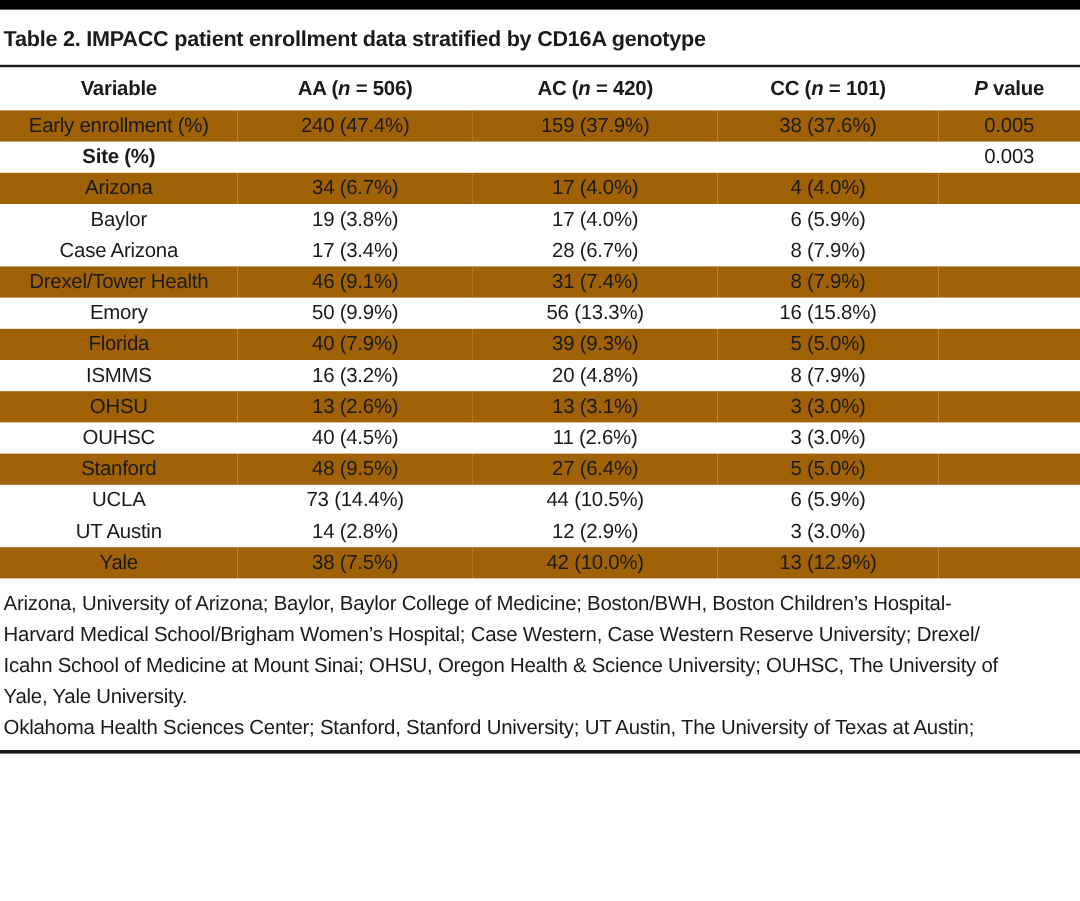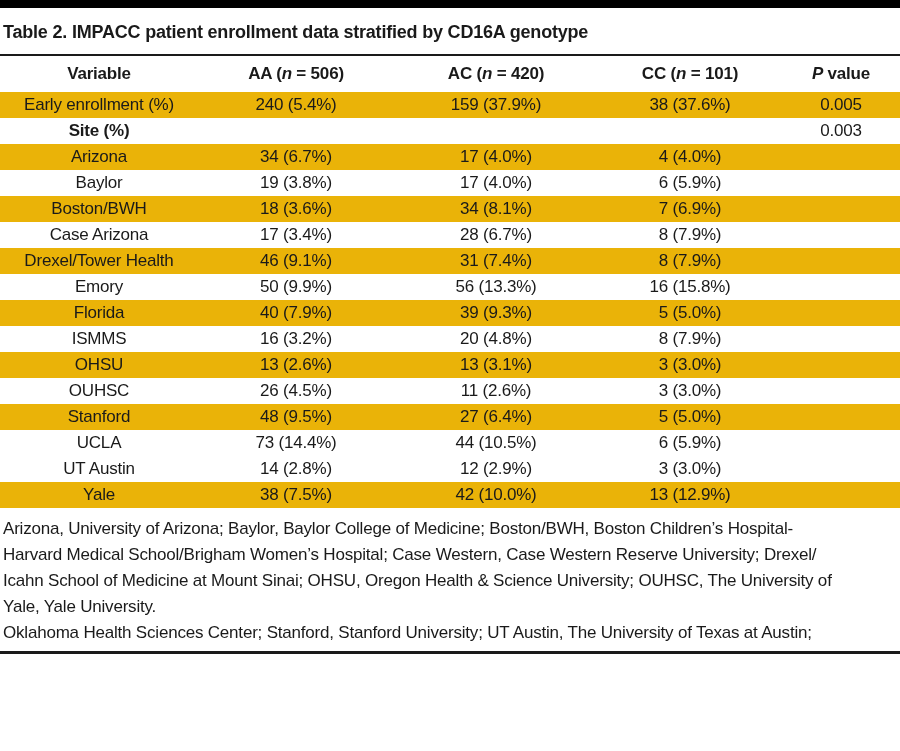--- a/index.html
+++ b/index.html
@@ -47,21 +47,21 @@
     vertical-align: middle;
     padding: 0;
   }
   table.data-table td {
     height: 26px;
     text-align: center;
     vertical-align: middle;
     padding: 0;
     white-space: nowrap;
   }
-  tr.shaded { background: #eab308; }
+  tr.shaded { background: #a16207; }
   td.bold-cell { font-weight: bold; }
   .footnote {
     padding: 8px 3px 0 3px;
   }
   .footnote-line {
     font-size: 17px;
     letter-spacing: -0.2px;
     line-height: 26px;
     white-space: nowrap;
     overflow: hidden;
@@ -96,21 +96,21 @@
       <th><span>Variable</span></th>
       <th><span>AA (</span><i>n</i><span> = 506)</span></th>
       <th><span>AC (</span><i>n</i><span> = 420)</span></th>
       <th><span>CC (</span><i>n</i><span> = 101)</span></th>
       <th><i>P</i><span> value</span></th>
     </tr>
   </thead>
   <tbody>
     <tr class="shaded">
       <td>Early enrollment (%)</td>
-      <td>240 (5.4%)</td>
+      <td>240 (47.4%)</td>
       <td>159 (37.9%)</td>
       <td>38 (37.6%)</td>
       <td>0.005</td>
     </tr>
     <tr>
       <td class="bold-cell">Site (%)</td>
       <td></td>
       <td></td>
       <td></td>
       <td>0.003</td>
@@ -122,27 +122,20 @@
       <td>4 (4.0%)</td>
       <td></td>
     </tr>
     <tr>
       <td>Baylor</td>
       <td>19 (3.8%)</td>
       <td>17 (4.0%)</td>
       <td>6 (5.9%)</td>
       <td></td>
     </tr>
-    <tr class="shaded">
-      <td>Boston/BWH</td>
-      <td>18 (3.6%)</td>
-      <td>34 (8.1%)</td>
-      <td>7 (6.9%)</td>
-      <td></td>
-    </tr>
     <tr>
       <td>Case Arizona</td>
       <td>17 (3.4%)</td>
       <td>28 (6.7%)</td>
       <td>8 (7.9%)</td>
       <td></td>
     </tr>
     <tr class="shaded">
       <td>Drexel/Tower Health</td>
       <td>46 (9.1%)</td>
@@ -173,21 +166,21 @@
     </tr>
     <tr class="shaded">
       <td>OHSU</td>
       <td>13 (2.6%)</td>
       <td>13 (3.1%)</td>
       <td>3 (3.0%)</td>
       <td></td>
     </tr>
     <tr>
       <td>OUHSC</td>
-      <td>26 (4.5%)</td>
+      <td>40 (4.5%)</td>
       <td>11 (2.6%)</td>
       <td>3 (3.0%)</td>
       <td></td>
     </tr>
     <tr class="shaded">
       <td>Stanford</td>
       <td>48 (9.5%)</td>
       <td>27 (6.4%)</td>
       <td>5 (5.0%)</td>
       <td></td>

